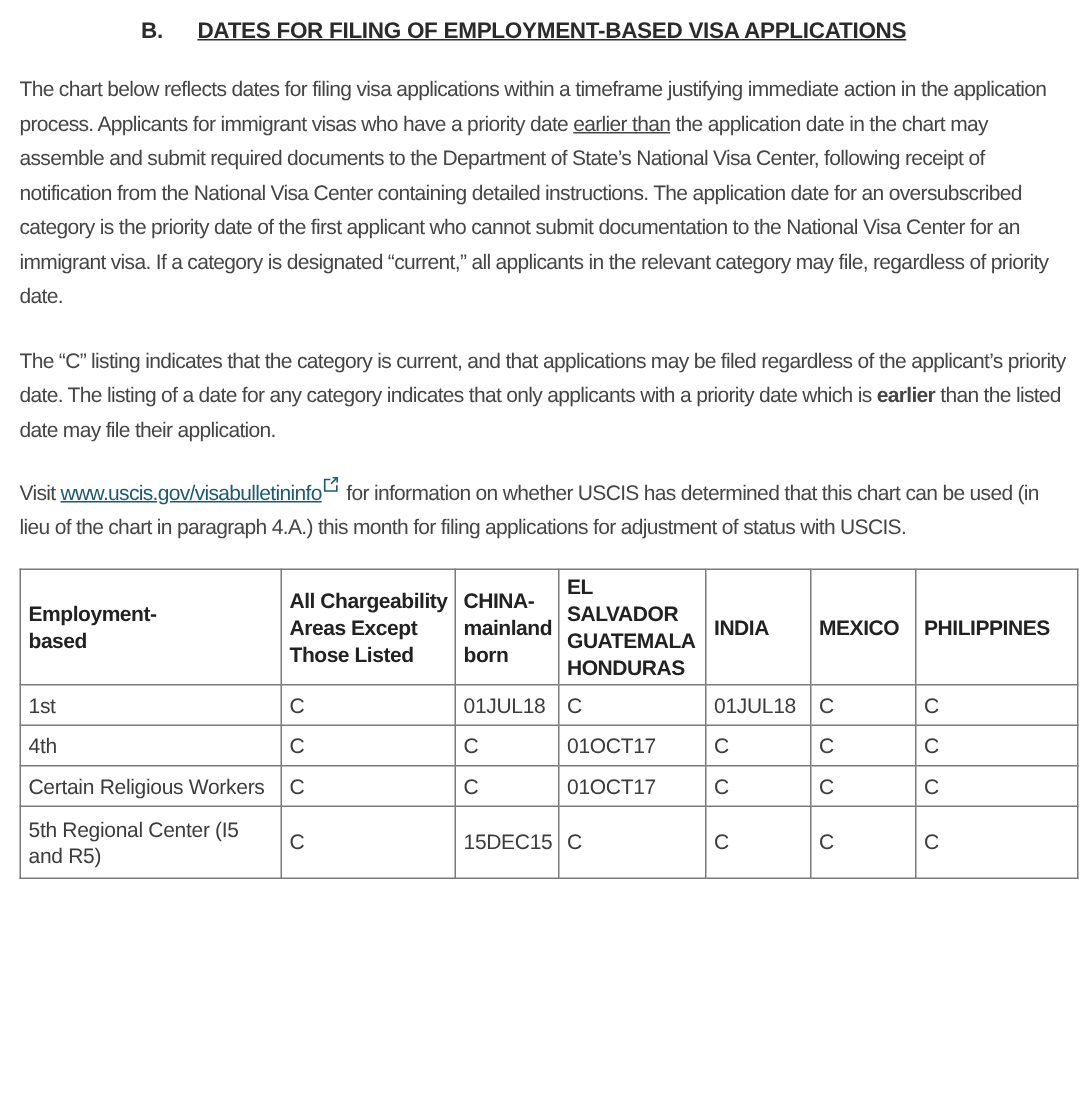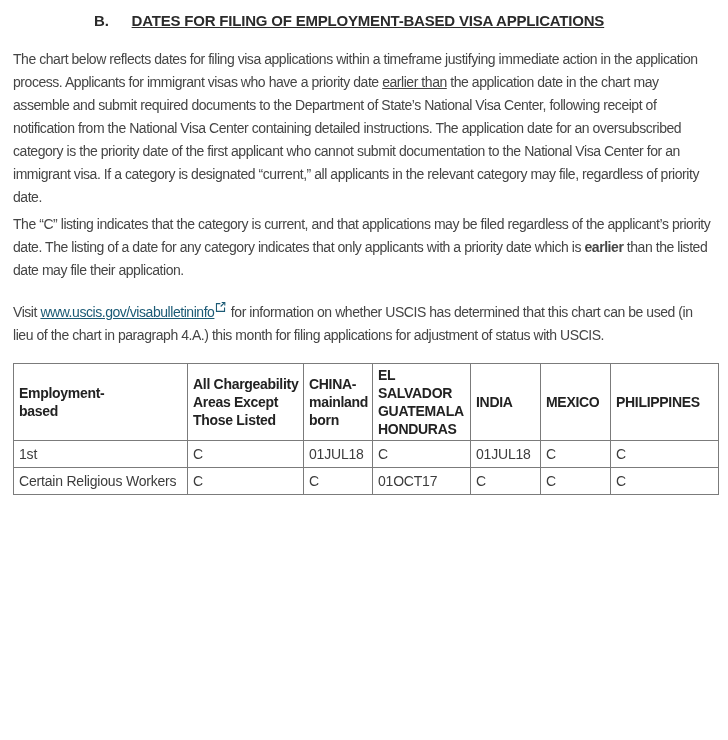--- a/index.html
+++ b/index.html
@@ -18,21 +18,21 @@
   .doc{padding:9px 14px 0 13px;}
   .heading{
     margin-left:81px;margin-top:3px;
     font-size:15px;font-weight:bold;letter-spacing:-0.2px;
     color:var(--color-heading_text);
   }
   .h-letter{margin-right:7px;}
   .h-title{text-decoration:underline;margin-left:16px;}
   p{font-size:14px;letter-spacing:-0.45px;line-height:23px;margin:0;color:var(--color-body_text);}
   .p1{margin-top:19px;}
-  .p2{margin-top:4px;}
+  .p2{margin-top:20px;}
   .p3{margin-top:19px;}
   .u{text-decoration:underline;}
   .b{font-weight:bold;}
   a.link{color:var(--color-link);text-decoration:underline;cursor:pointer;}
   .ext{display:inline-block;vertical-align:5px;margin-left:1px;margin-right:1px;color:var(--color-link);}
   .ext svg{display:block;}
   table.vb{
     border-collapse:collapse;table-layout:fixed;width:705px;
     margin-top:16px;margin-left:0;
   }
@@ -97,24 +97,42 @@
       <tr class="r-std">
         <td>1st</td>
         <td>C</td>
         <td>01JUL18</td>
         <td>C</td>
         <td>01JUL18</td>
         <td>C</td>
         <td>C</td>
       </tr>
       <tr class="r-std">
+        <td>4th</td>
+        <td>C</td>
+        <td>C</td>
+        <td>01OCT17</td>
+        <td>C</td>
+        <td>C</td>
+        <td>C</td>
+      </tr>
+      <tr class="r-std">
         <td>Certain Religious Workers</td>
         <td>C</td>
         <td>C</td>
         <td>01OCT17</td>
+        <td>C</td>
+        <td>C</td>
+        <td>C</td>
+      </tr>
+      <tr class="r-tall">
+        <td>5th Regional Center (I5 and R5)</td>
+        <td>C</td>
+        <td>15DEC15</td>
+        <td>C</td>
         <td>C</td>
         <td>C</td>
         <td>C</td>
       </tr>
     </tbody>
   </table>
 
 </div>
 
 </body></html>

